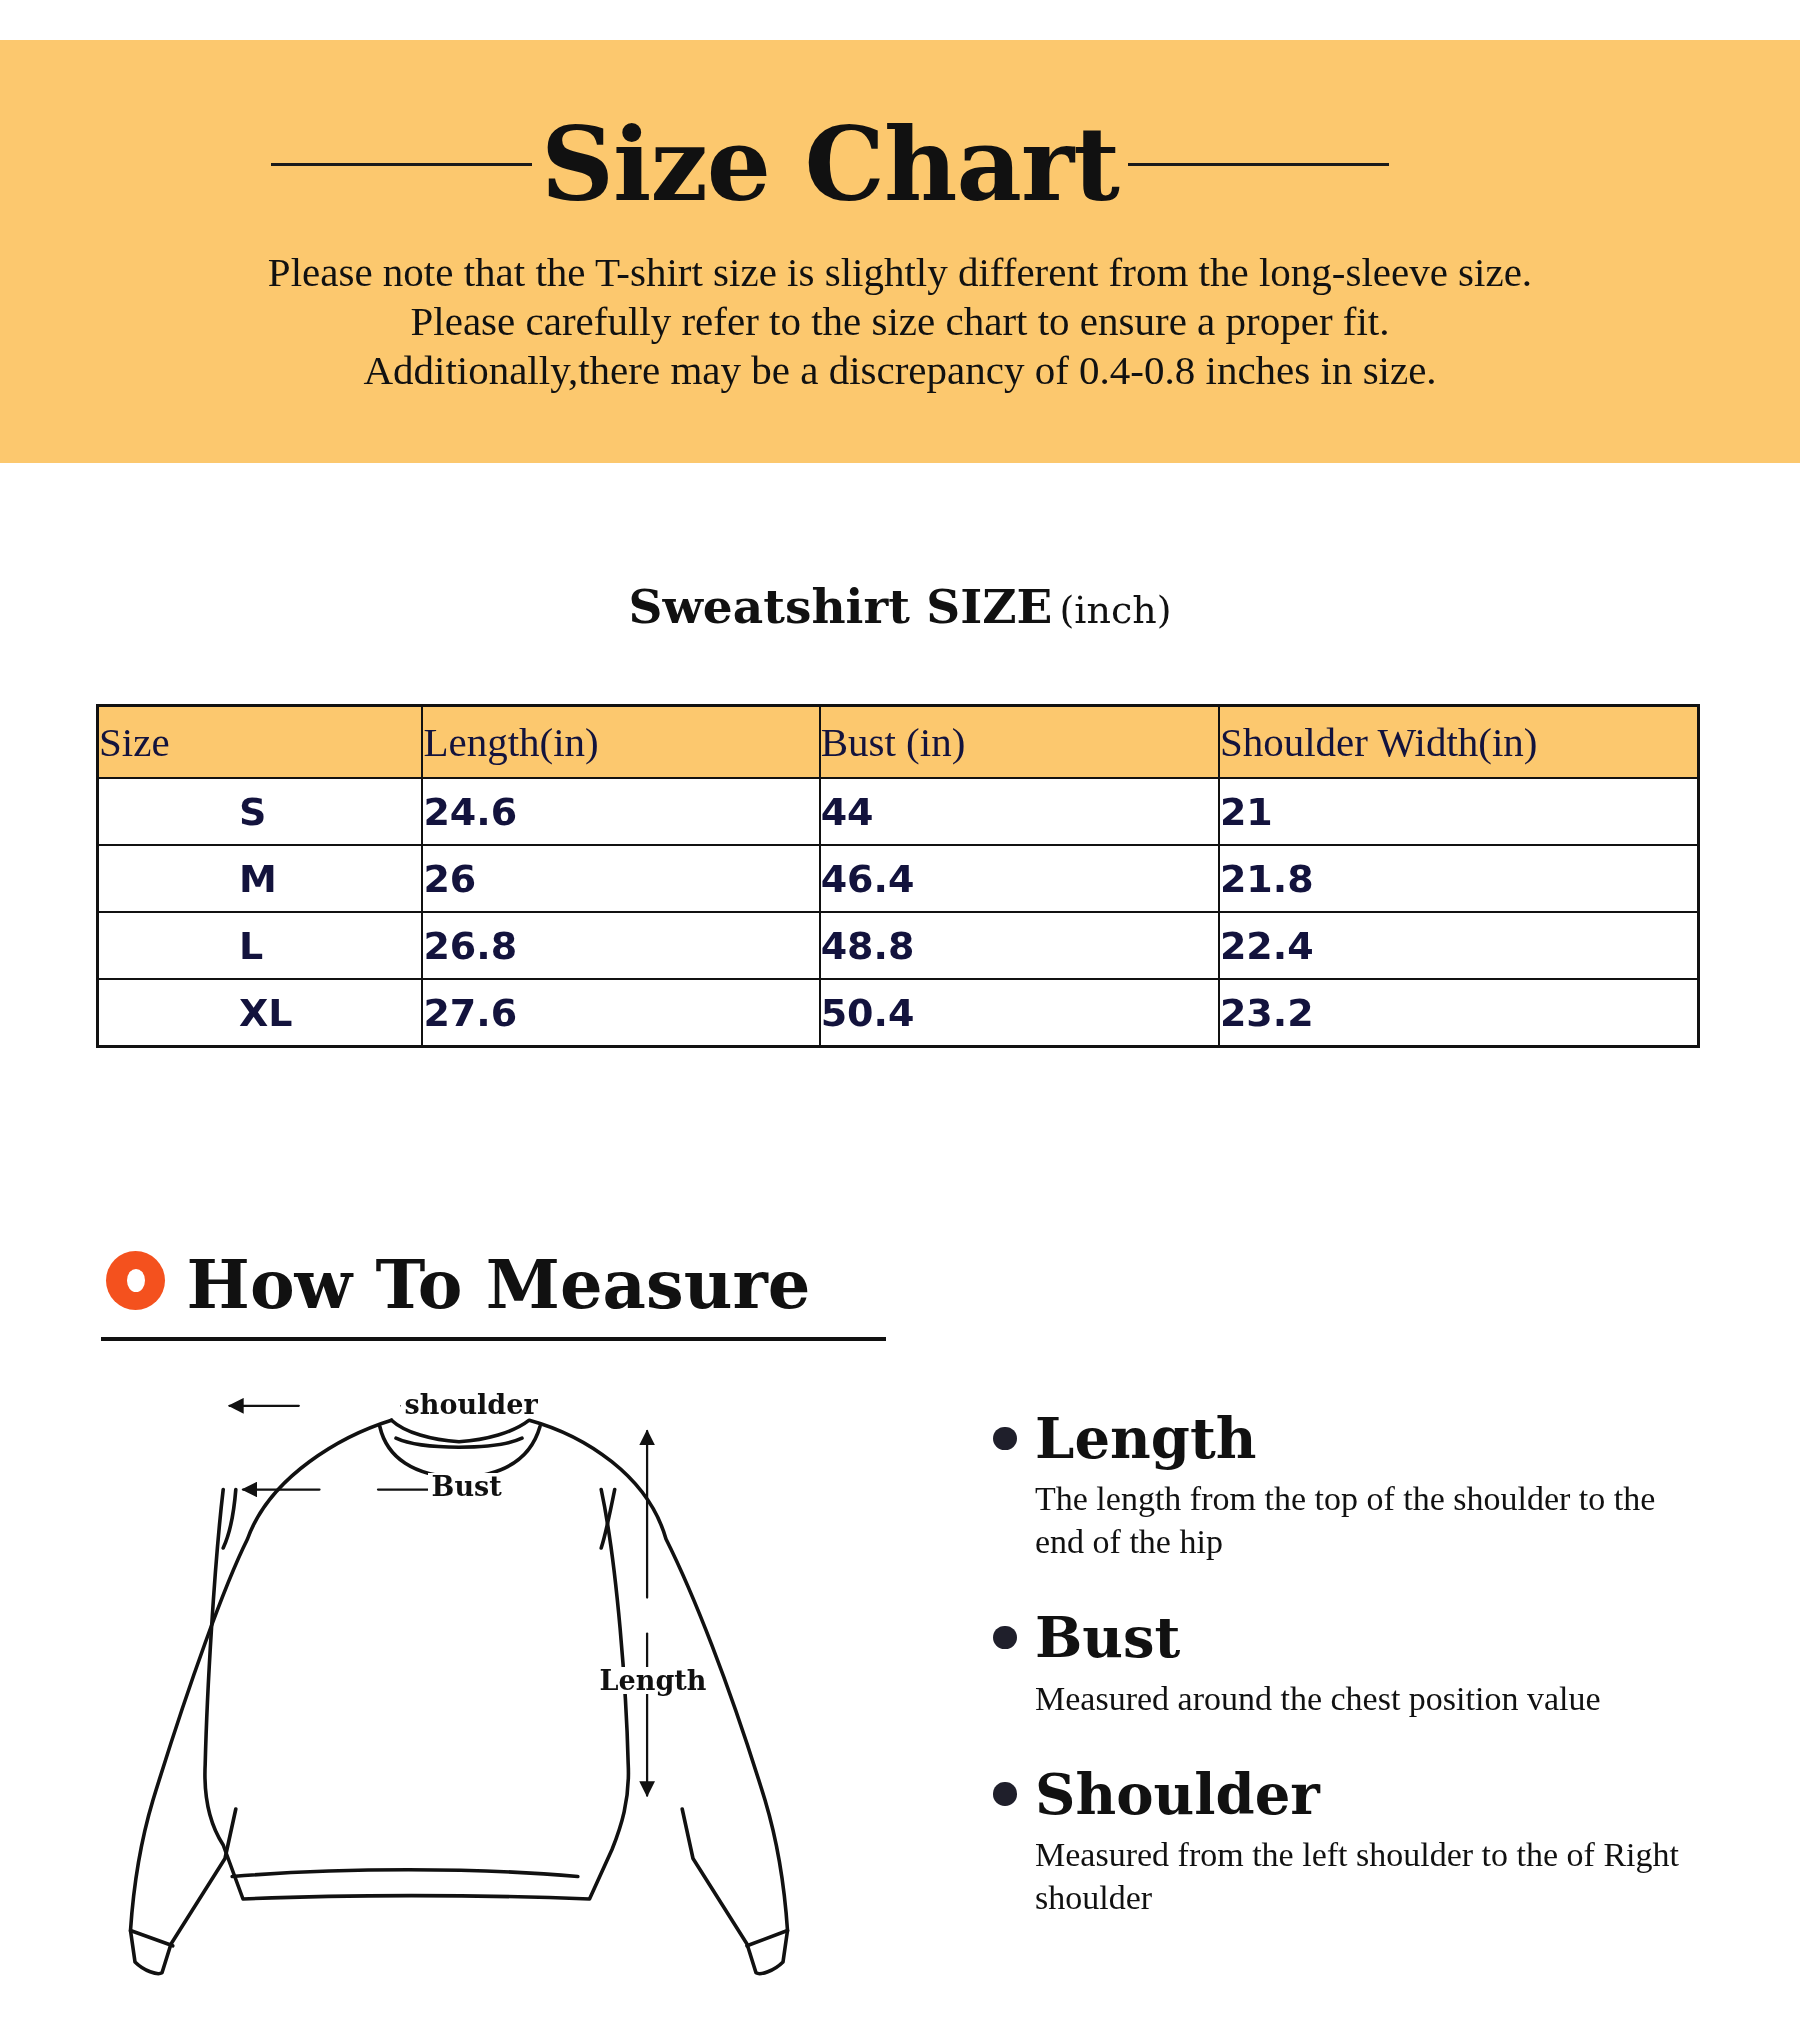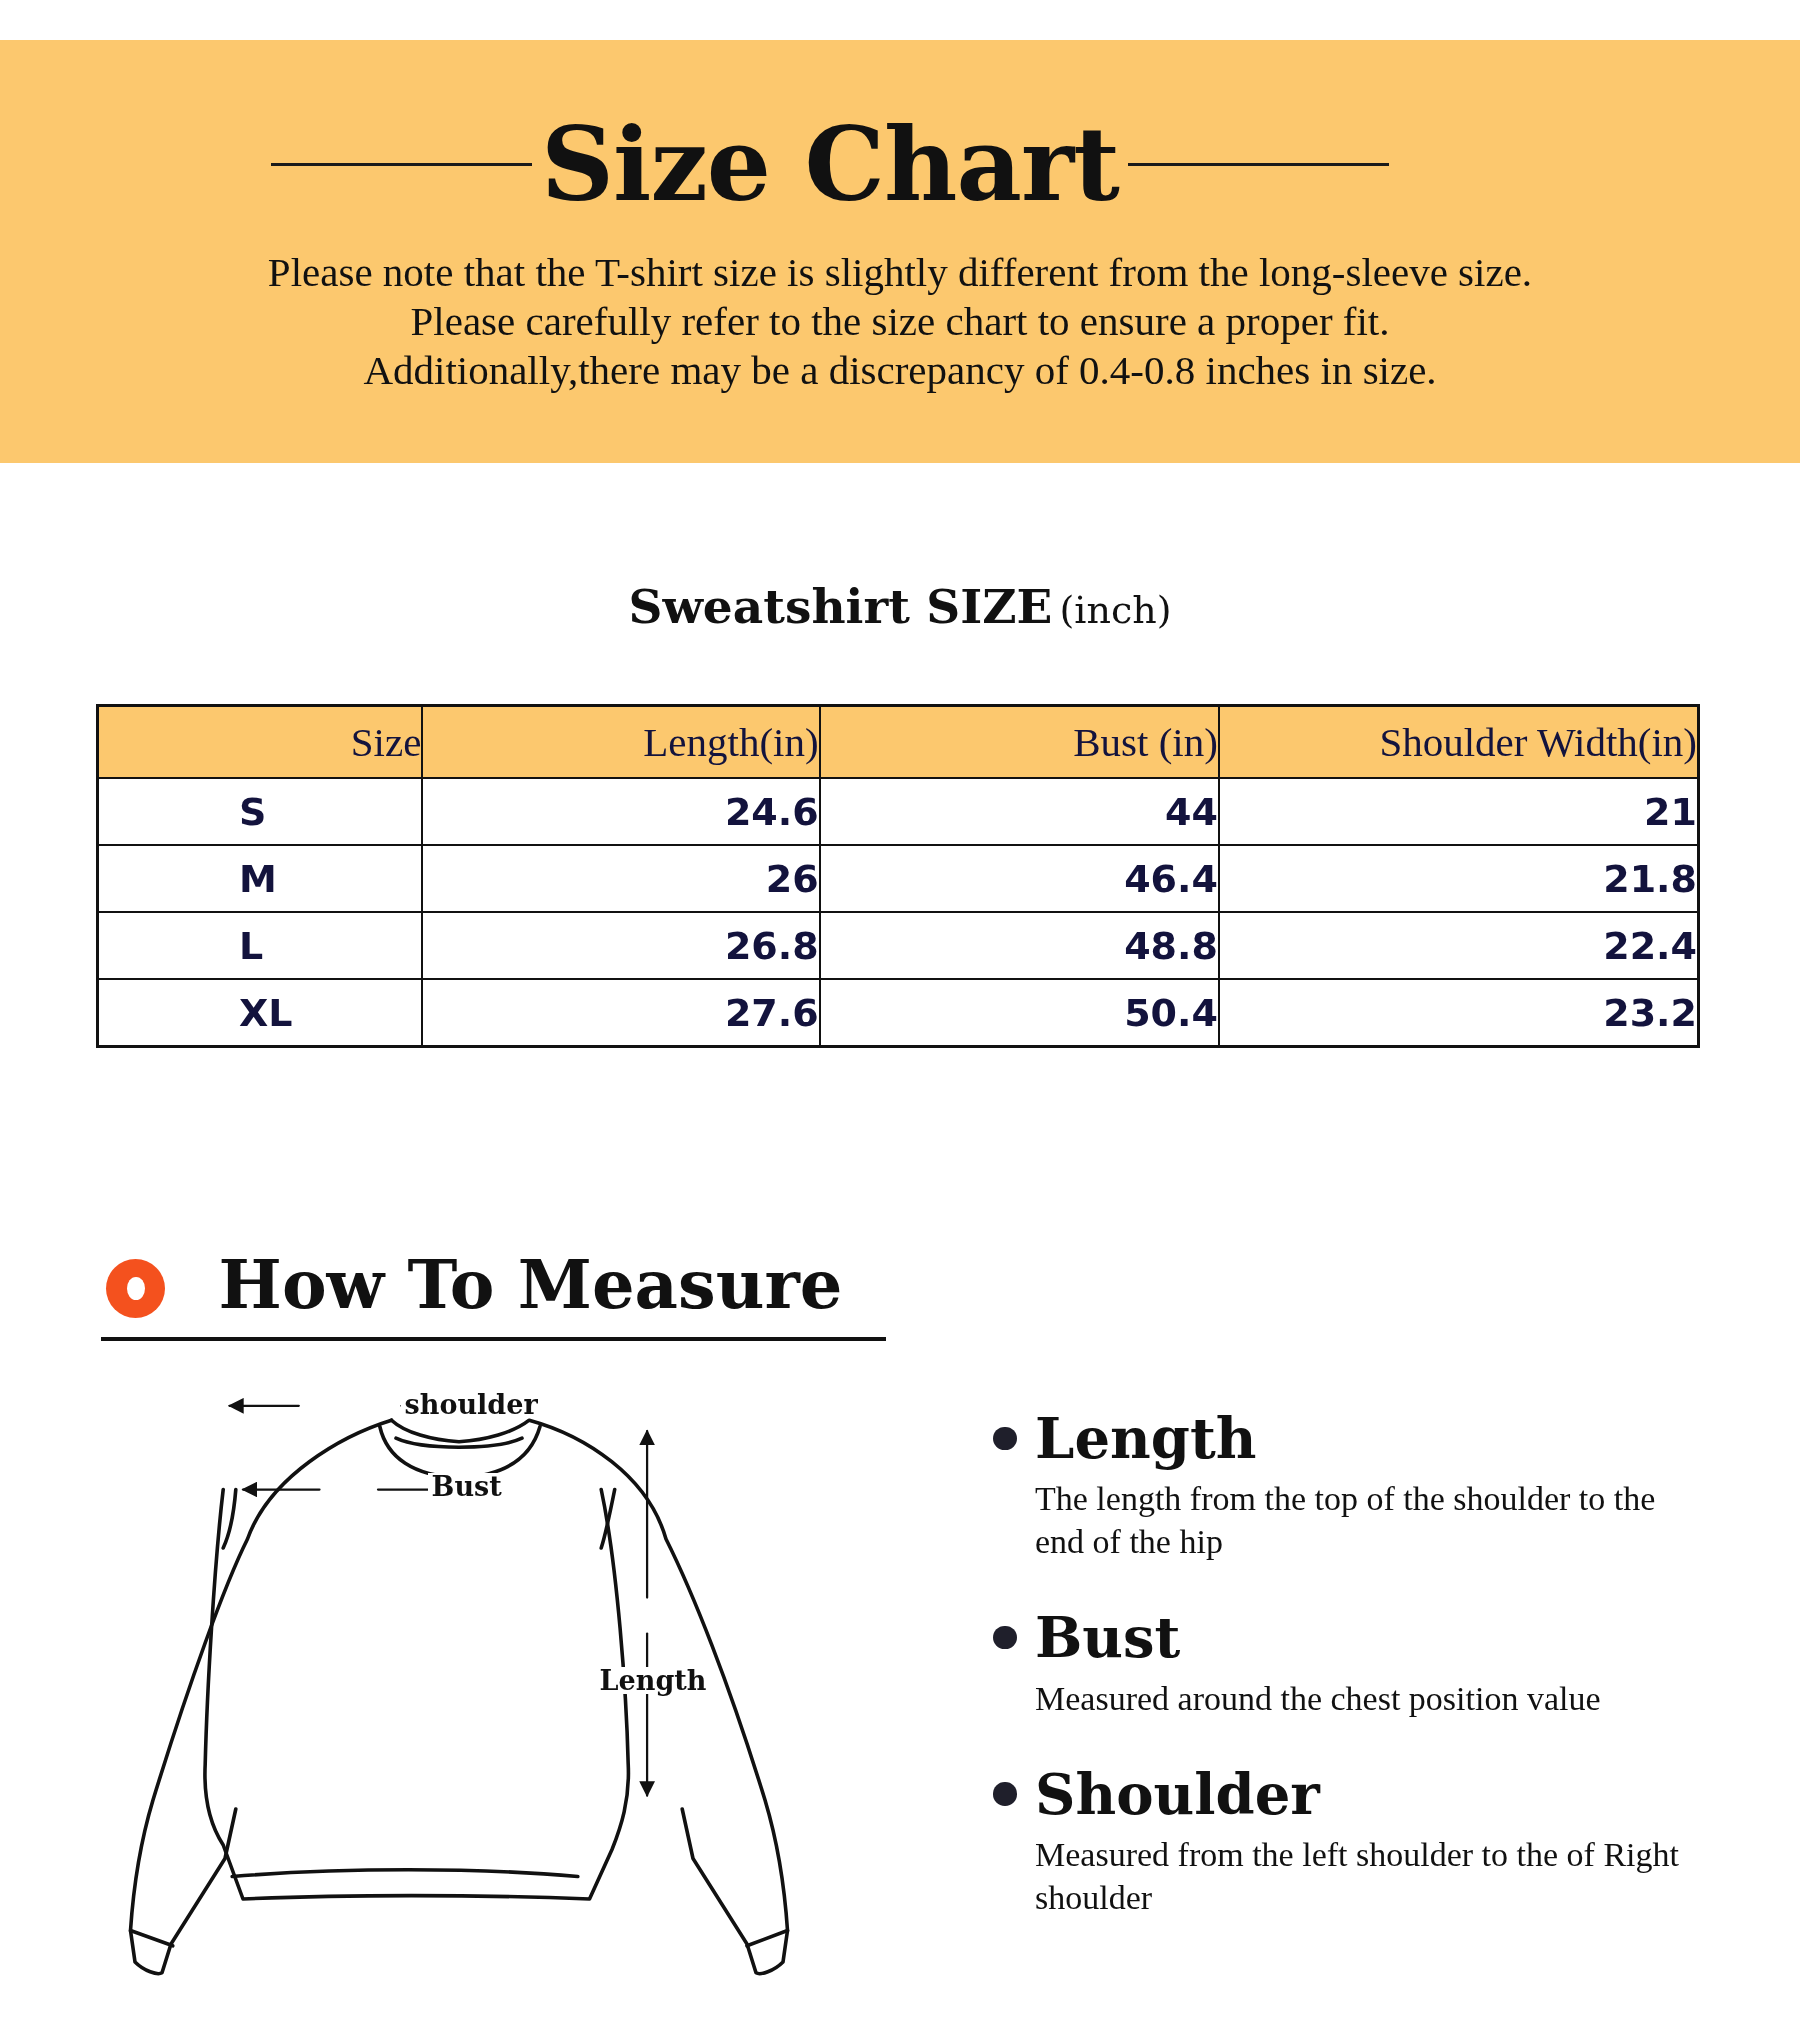--- a/index.html
+++ b/index.html
@@ -9,27 +9,27 @@
   .title-row { position: absolute; left: 0; top: 106px; width: 1660px; height: 117px; display: flex; align-items: center; justify-content: center; }
   .title-line { width: 261px; height: 3.6px; background: #1a1a1a; }
   .title { font-family: "DejaVu Serif", serif; font-weight: bold; font-size: 101px; letter-spacing: -0.9px; color: #111; margin: 0 9px; line-height: 1; }
   .notes { position: absolute; left: 0; top: 248px; width: 1800px; text-align: center; font-family: "Liberation Serif", serif; font-size: 41px; line-height: 49px; color: #111; }
 
   .table-title { position: absolute; left: 0; top: 583px; width: 1800px; text-align: center; line-height: 1; }
   .table-title .main { font-family: "DejaVu Serif", serif; font-weight: bold; font-size: 47px; color: #111; }
   .table-title .unit { font-family: "DejaVu Serif", serif; font-weight: normal; font-size: 38px; color: #111; margin-left: 7.2px; }
 
   table.size-table { position: absolute; left: 96px; top: 704px; width: 1604px; border-collapse: collapse; border: 3.6px solid #111; }
-  table.size-table th, table.size-table td { border: 2.7px solid #111; text-align: right; padding: 0; }
+  table.size-table th, table.size-table td { border: 2.7px solid #111; text-align: left; padding: 0; }
   table.size-table th { background: #fcc86e; height: 70px; font-family: "Liberation Serif", serif; font-weight: normal; font-size: 41px; color: #13133d; }
   table.size-table td { height: 65px; font-family: "DejaVu Sans", sans-serif; font-size: 38px; font-weight: bold; color: #13133d; }
   table.size-table td.size-cell { text-align: left; padding-left: 140px; }
   .col-size { width: 324px; } .col-len { width: 398px; } .col-bust { width: 401px; } .col-shoulder { width: 481px; }
 
-  .measure-head { position: absolute; left: 106px; top: 1251px; display: flex; align-items: flex-end; gap: 32px; }
+  .measure-head { position: absolute; left: 106px; top: 1251px; display: flex; align-items: flex-start; }
   .ring { width: 59px; height: 59px; border-radius: 50%; background: #f4511e; position: relative; }
   .ring::after { content: ""; position: absolute; left: 21px; top: 18px; width: 18px; height: 23.4px; background: #fff; border-radius: 50%; }
   .measure-title { font-family: "DejaVu Serif", serif; font-weight: bold; font-size: 67px; margin-left: 21.6px; color: #111; line-height: 1; }
   .measure-rule { position: absolute; left: 101px; top: 1337px; width: 785px; height: 3.6px; background: #111; }
 
   .diagram { position: absolute; left: 117px; top: 1386px; width: 702px; height: 621px; }
   .dlabel { position: absolute; font-family: "DejaVu Serif", serif; font-weight: bold; font-size: 27px; color: #111; background: #fff; padding: 0 3.6px; line-height: 1; }
 
   .defs { position: absolute; left: 988px; top: 1404px; width: 792px; }
   .def { position: relative; padding-left: 47px; }

